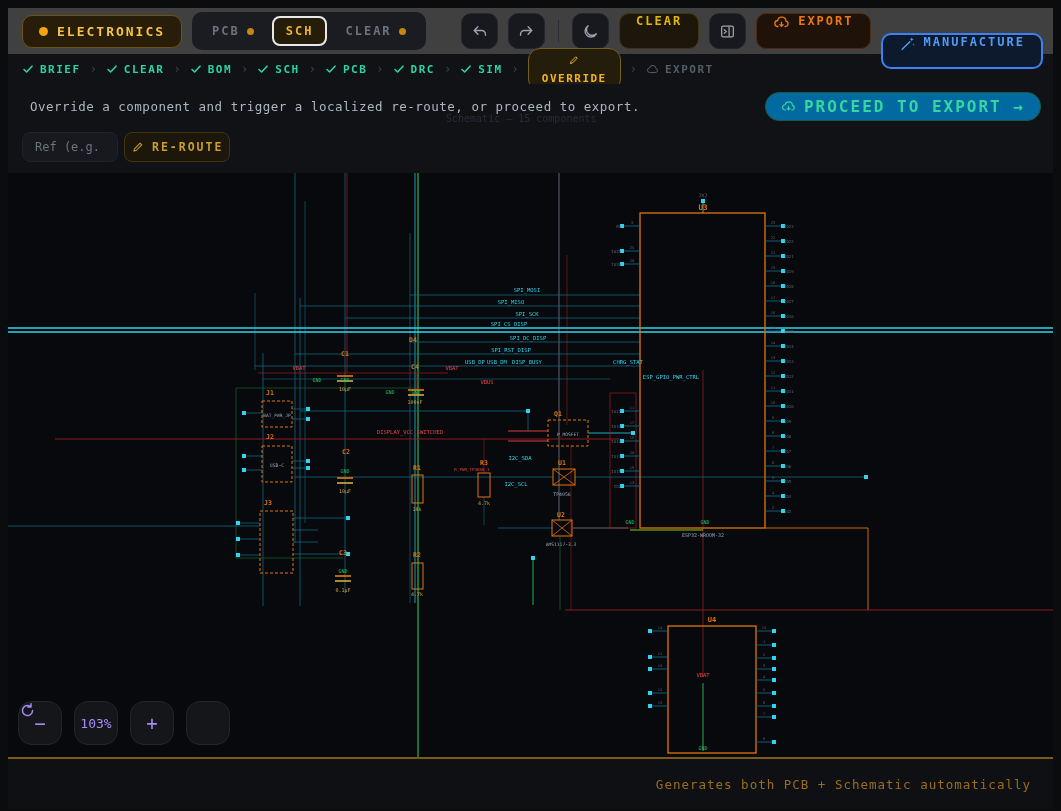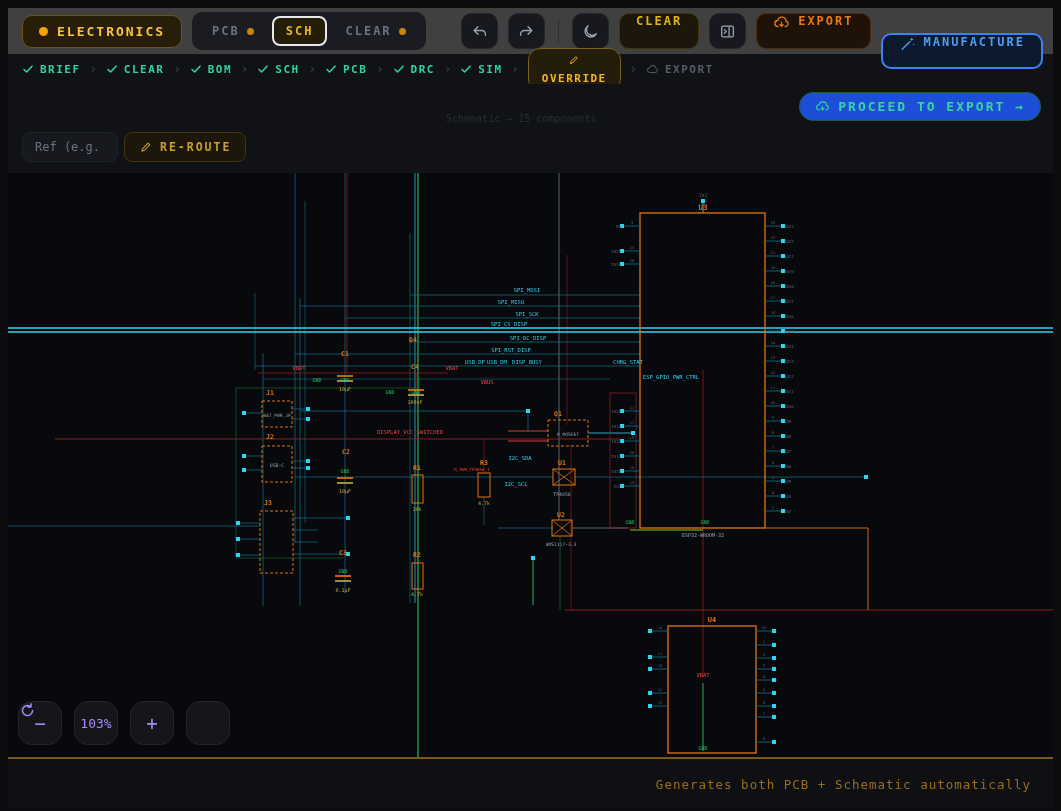--- a/index.html
+++ b/index.html
@@ -30,30 +30,30 @@
   .step { display:flex; align-items:center; gap:6px; font-weight:bold; letter-spacing:1.5px; }
   .step.done { color:#2bd4a0; }
   .step.pending { color:#565d66; }
   .step.active { color:#f0b429; background:#251d0b; border:1px solid #77601c; border-radius:12px; padding:5px 13px;flex-direction:column; }
   .sep { color:#3f454d; font-size:12px; }
   
   .override-row { height:44px; display:flex; align-items:center; padding:0 12px 0 22px; position:relative; background:#101216; }
   .override-msg { color:#aeb6c2; font-size:12.5px; letter-spacing:0.5px; }
   .ghost-caption { position:absolute; left:438px; top:29px; font-size:10px; color:#3a434f; opacity:0.55; }
   .btn-proceed { margin-left:auto; height:29px; display:flex; align-items:center; gap:8px; padding:0 15px;
-    border-radius:14px; background:#1d4ed8; border:1px solid #1d5a43; color:#35d6a0;
-    font-size:13px; font-weight:bold; letter-spacing:2px; cursor:pointer; }
+    border-radius:14px; background:#0369a1; border:1px solid #1d5a43; color:#35d6a0;
+    font-size:16px; font-weight:bold; letter-spacing:2px; cursor:pointer; }
   
   .inputs-row { height:45px; display:flex; align-items:center; gap:6px; padding:0 12px 8px 14px; background:#101216; }
   .inp { height:30px; background:#17191e; border:1px solid #1f2228; border-radius:8px; color:#c7ccd4;
     font-size:12px; padding:0 12px; font-family:inherit; }
   .inp::placeholder { color:#6b7280; }
   .inp-ref { width:96px; }
   .inp-change { flex:1; }
-  .btn-reroute { height:30px; display:flex; align-items:center; gap:7px; padding:0 14px; border-radius:8px;
+  .btn-reroute { height:30px; display:flex; align-items:center; gap:7px; padding:0 6px; border-radius:8px;
     background:#1c170a; border:1px solid #413511; color:#c8a02a; font-size:11.5px; font-weight:bold; letter-spacing:2px; cursor:pointer;justify-content:center; }
   
   .canvas { position:relative; height:586px; background:#08090c; border-bottom:2px solid #7a5a15; overflow:hidden; }
   .canvas svg { position:absolute; left:0; top:0; }
   .zoomctl { position:absolute; left:10px; bottom:12px; display:flex; align-items:center; gap:12px; }
   .zbtn { width:44px; height:44px; border-radius:14px; background:#141619; border:1px solid #24262c;
     color:#a78bfa; display:flex; align-items:center; justify-content:center; font-size:19px; cursor:pointer; }
   .zlevel { font-size:13px;text-align:right; }
   
   .statusbar { height:50px; display:flex; align-items:center; justify-content:flex-end; padding:12px 22px; background:#0e1013; }
@@ -203,20 +203,21 @@
         <span style="display: flex;">
           <svg class="ic" width="13" height="13" viewBox="0 0 17 17">
             <path d="M5 12.5a3 3 0 0 1-.3-6A4.2 4.2 0 0 1 13 7.2a2.7 2.7 0 0 1-.9 5.3z" fill="none" stroke="currentColor" stroke-width="1.3" stroke-linecap="round"></path>
           </svg>
         </span>
         <span>EXPORT</span>
       </div>
     </div>
 
   <div class="override-row">
+    <span class="override-msg">Override a component and trigger a localized re-route, or proceed to export.</span>
     <span class="ghost-caption">Schematic — 15 components</span>
     <div class="btn-proceed">
       <svg class="ic" width="15" height="15" viewBox="0 0 17 17">
         <path d="M5 12.5a3 3 0 0 1-.3-6A4.2 4.2 0 0 1 13 7.2a2.7 2.7 0 0 1-.9 5.3" fill="none" stroke="currentColor" stroke-width="1.3" stroke-linecap="round"></path>
         <path d="M8.5 8.2v4M6.8 10.6l1.7 1.7 1.7-1.7" fill="none" stroke="currentColor" stroke-width="1.3" stroke-linecap="round" stroke-linejoin="round"></path>
         </svg>
       <span>PROCEED TO EXPORT →</span>
     </div>
   </div>
 

